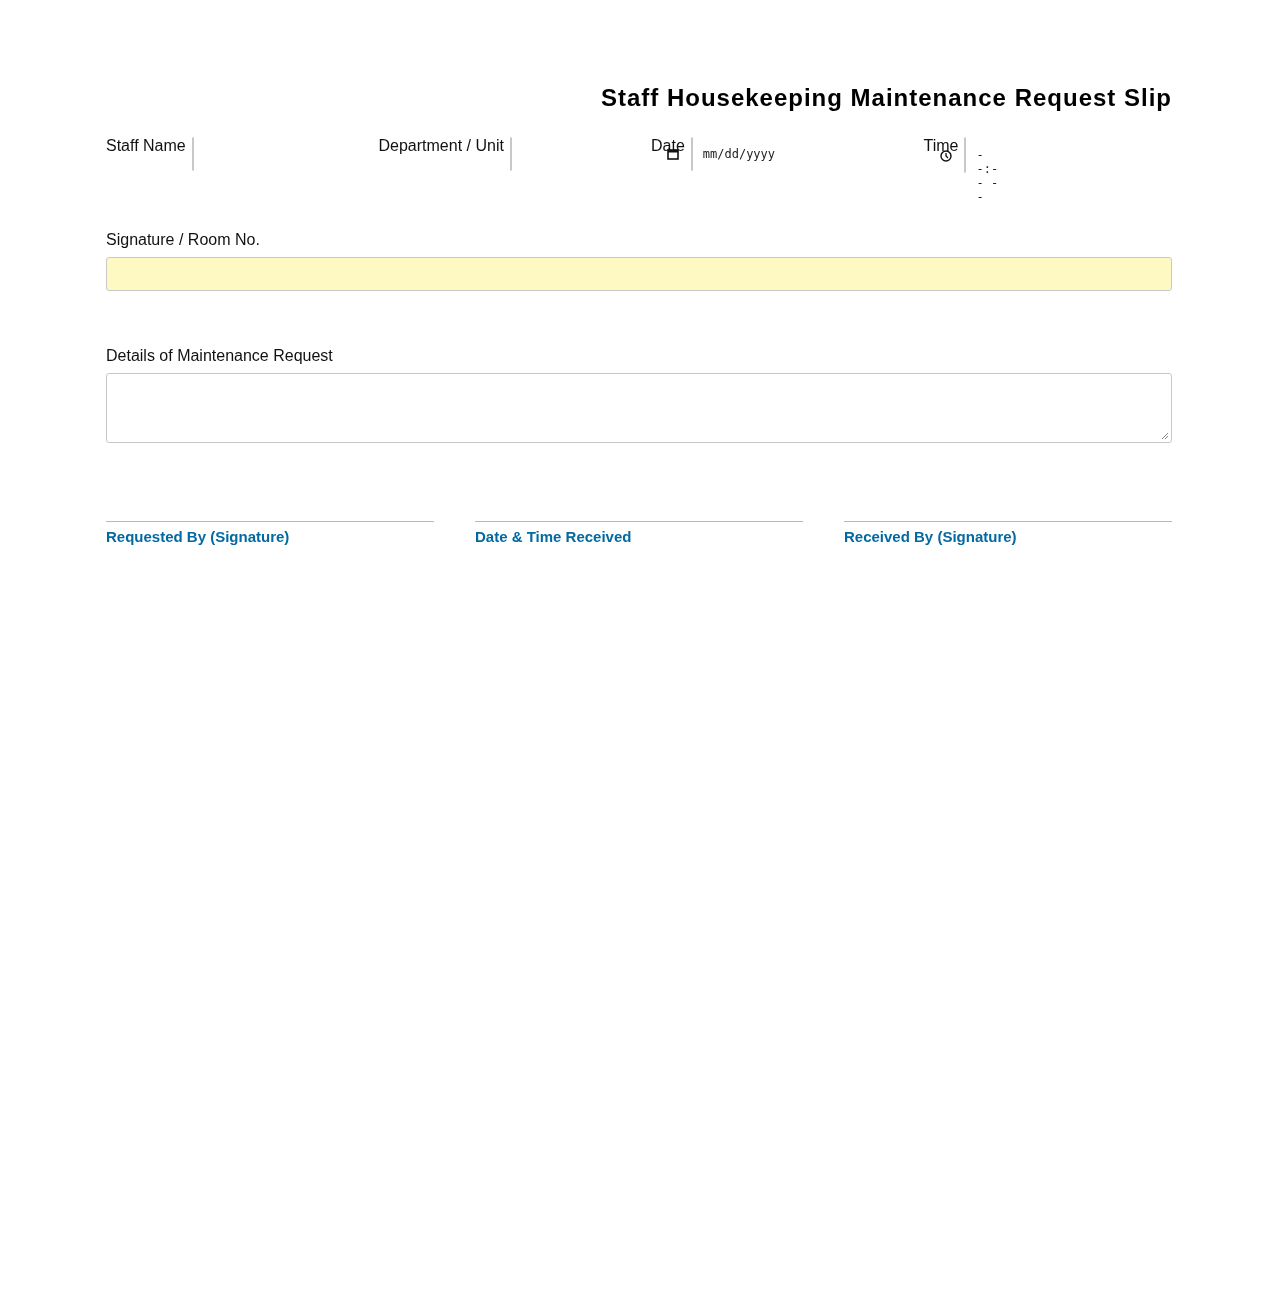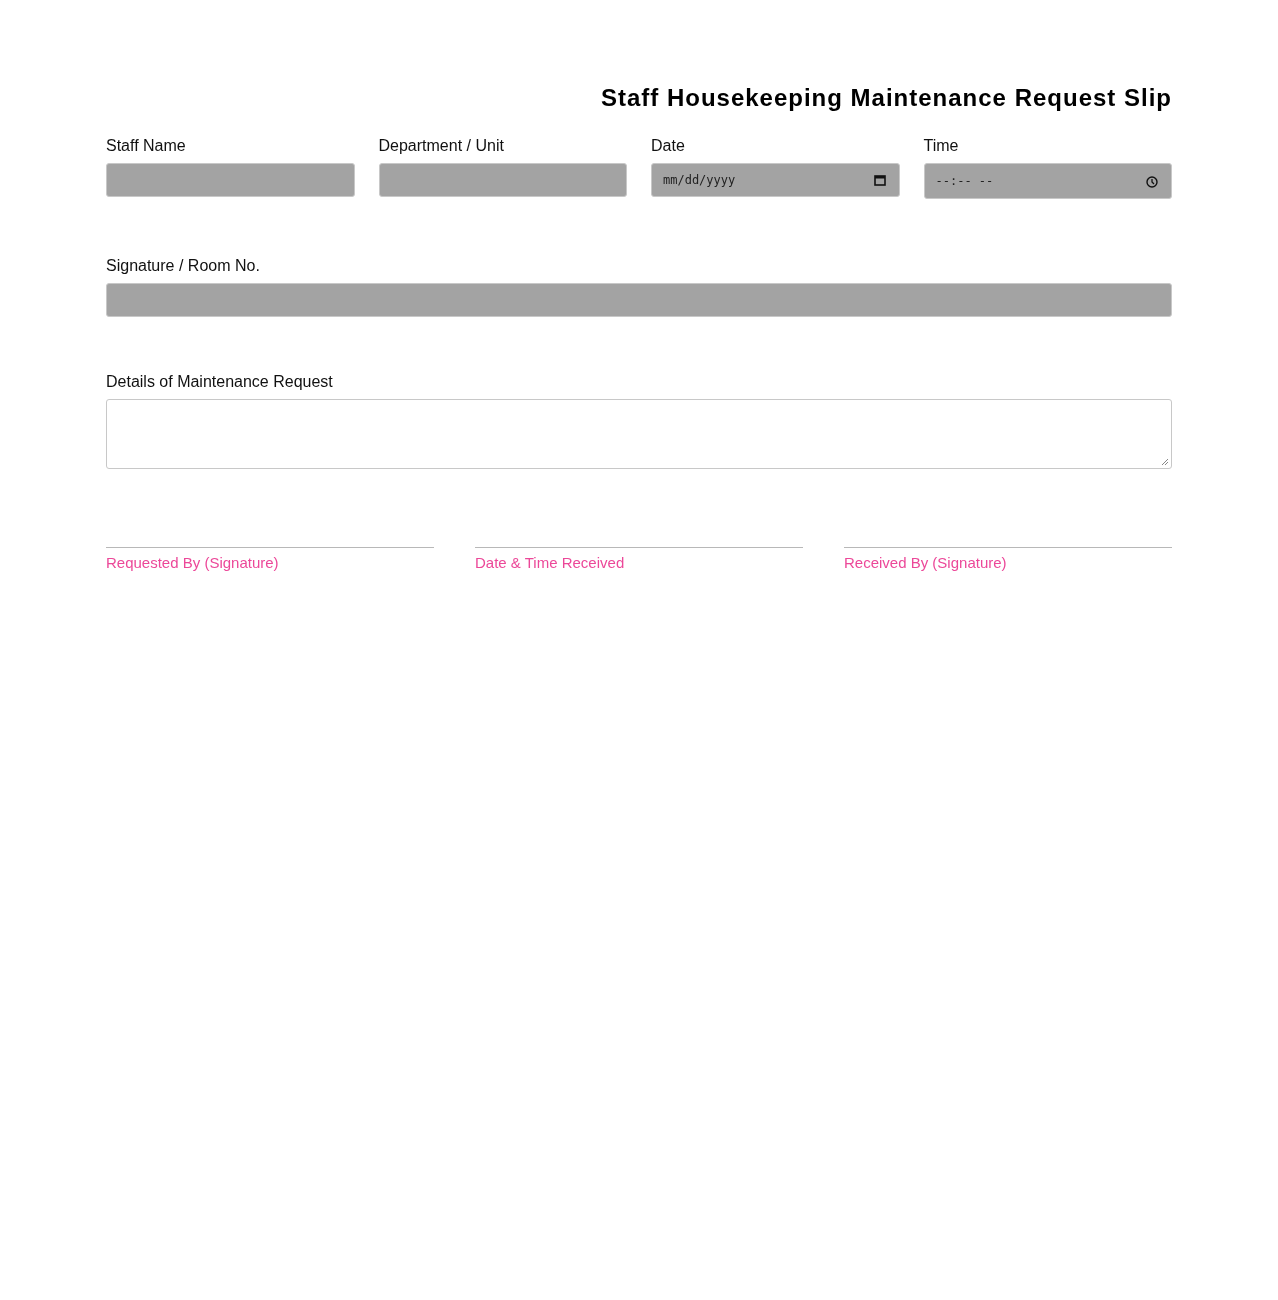--- a/index.html
+++ b/index.html
@@ -7,38 +7,38 @@
       width: 1278px; height: 1300px;
       font-family: "Liberation Sans", sans-serif;
       color: #111111;
     }
     .page { position: relative; margin-left: 106px; width: 1066px; padding-top: 83px; }
     h1 {
       margin: 0; font-size: 24px; font-weight: bold; letter-spacing: 1px;
       line-height: 30px; color: #000; text-align: right;
     }
     .row4 { display: flex; gap: 24px; margin-top: 24px; }
-    .field { flex: 1; display: flex; flex-direction: column; }
+    .field { flex: 1; display: flex; flex-direction: row; gap: 6px; }
     label.lbl { font-size: 16px; line-height: 18px; margin-bottom: 8px; display: block; color: #111; }
     .input {
       height: 34px; box-sizing: border-box; border: 1px solid #c8c8c8; border-radius: 3px;
-      background: #a3a3a3; font-size: 13px; position: relative;
+      background: #fef9c3; font-size: 13px; position: relative;
     }
     .input.tall { height: 36px; }
     .mono { font-family: "DejaVu Sans Mono", monospace; font-size: 12px; color: #222; position: absolute; left: 11px; top: 9px; }
     .ico { position: absolute; right: 12px; top: 9px; width: 14px; height: 14px; }
     .block { margin-top: 58px; }
     .textarea {
       height: 70px; box-sizing: border-box; border: 1px solid #c8c8c8; border-radius: 3px;
       position: relative; background: #fff;
     }
     .grip { position: absolute; right: 2px; bottom: 2px; width: 8px; height: 8px; }
     .sigs { display: flex; gap: 41px; margin-top: 78px; }
     .sig { flex: 1; border-top: 1px solid #b8b8b8; padding-top: 6px; }
-    .sig span { font-size: 15px; color: #ec4899; }
+    .sig span { font-size: 15px; color: #0369a1; font-weight: bold; }
   </style>
 </head>
 <body>
 
 <div class="page">
   <h1>Staff Housekeeping Maintenance Request Slip</h1>
 
   <div class="row4">
     <div class="field">
       <label class="lbl">Staff Name</label>

